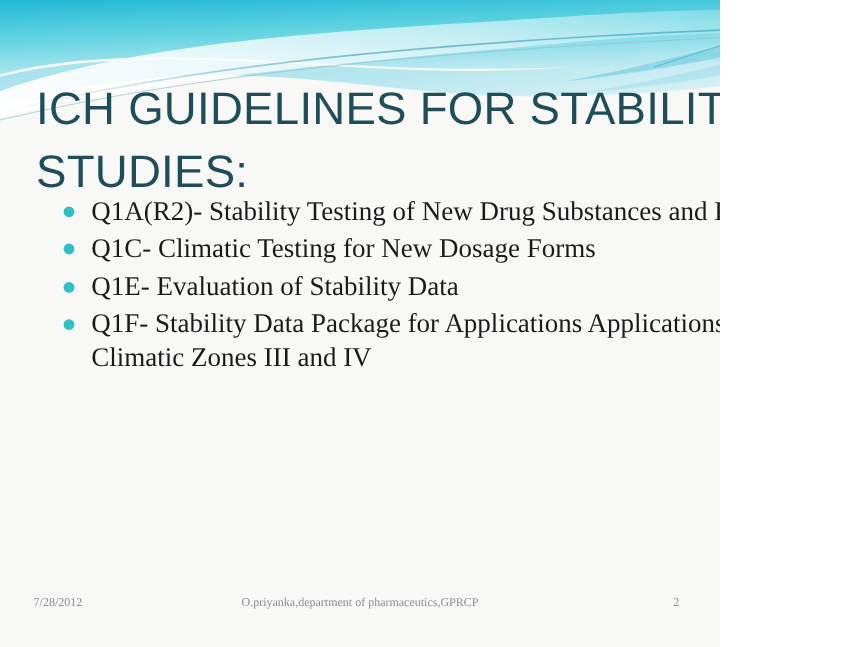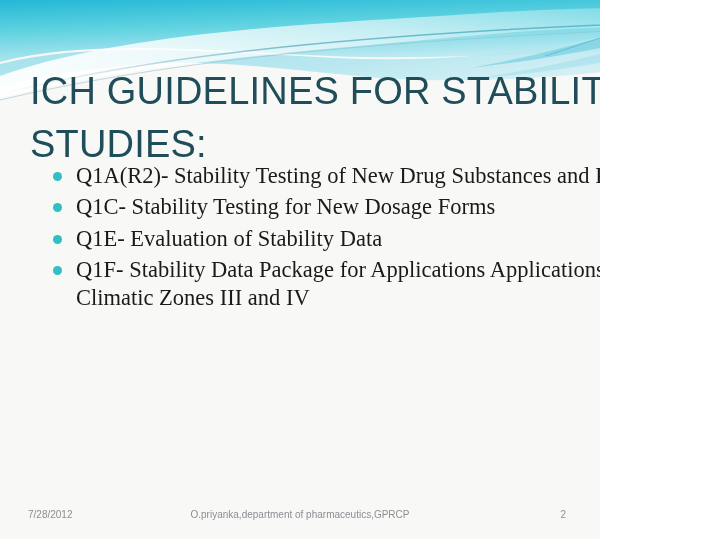--- a/index.html
+++ b/index.html
@@ -69,23 +69,23 @@
     border-radius: 50%;
     background: #2FBFC4;
   }
   .bullet-text { display: block; }
 
   
   #footer {
     position: absolute;
     left: 0;
     right: 0;
-    bottom: 12px;
+    bottom: 24px;
     height: 20px;
-    font-family: Liberation Sans, sans-serif;
+    font-family: Liberation Serif, serif;
     font-size: 10px;
     color: #8a8f93;
   }
   #footer-date {
     position: absolute;
     left: 28px;
     top: 2px;
   }
   #footer-center {
     position: absolute;
@@ -147,21 +147,21 @@
 
   <h1 id="title">ICH GUIDELINES FOR STABILITY STUDIES:</h1>
 
   <ul id="bullets">
     <li class="bullet-item">
       <span class="bullet-dot"></span>
       <span class="bullet-text">Q1A(R2)- Stability Testing of New Drug Substances and Products</span>
     </li>
     <li class="bullet-item">
       <span class="bullet-dot"></span>
-      <span class="bullet-text">Q1C- Stability Testing for New Dosage Forms</span>
+      <span class="bullet-text">Q1C- Climatic Testing for New Dosage Forms</span>
     </li>
     <li class="bullet-item">
       <span class="bullet-dot"></span>
       <span class="bullet-text">Q1E- Evaluation of Stability Data</span>
     </li>
     <li class="bullet-item">
       <span class="bullet-dot"></span>
       <span class="bullet-text">Q1F- Stability Data Package for Applications Applications in Climatic Zones III and IV</span>
     </li>
   </ul>

